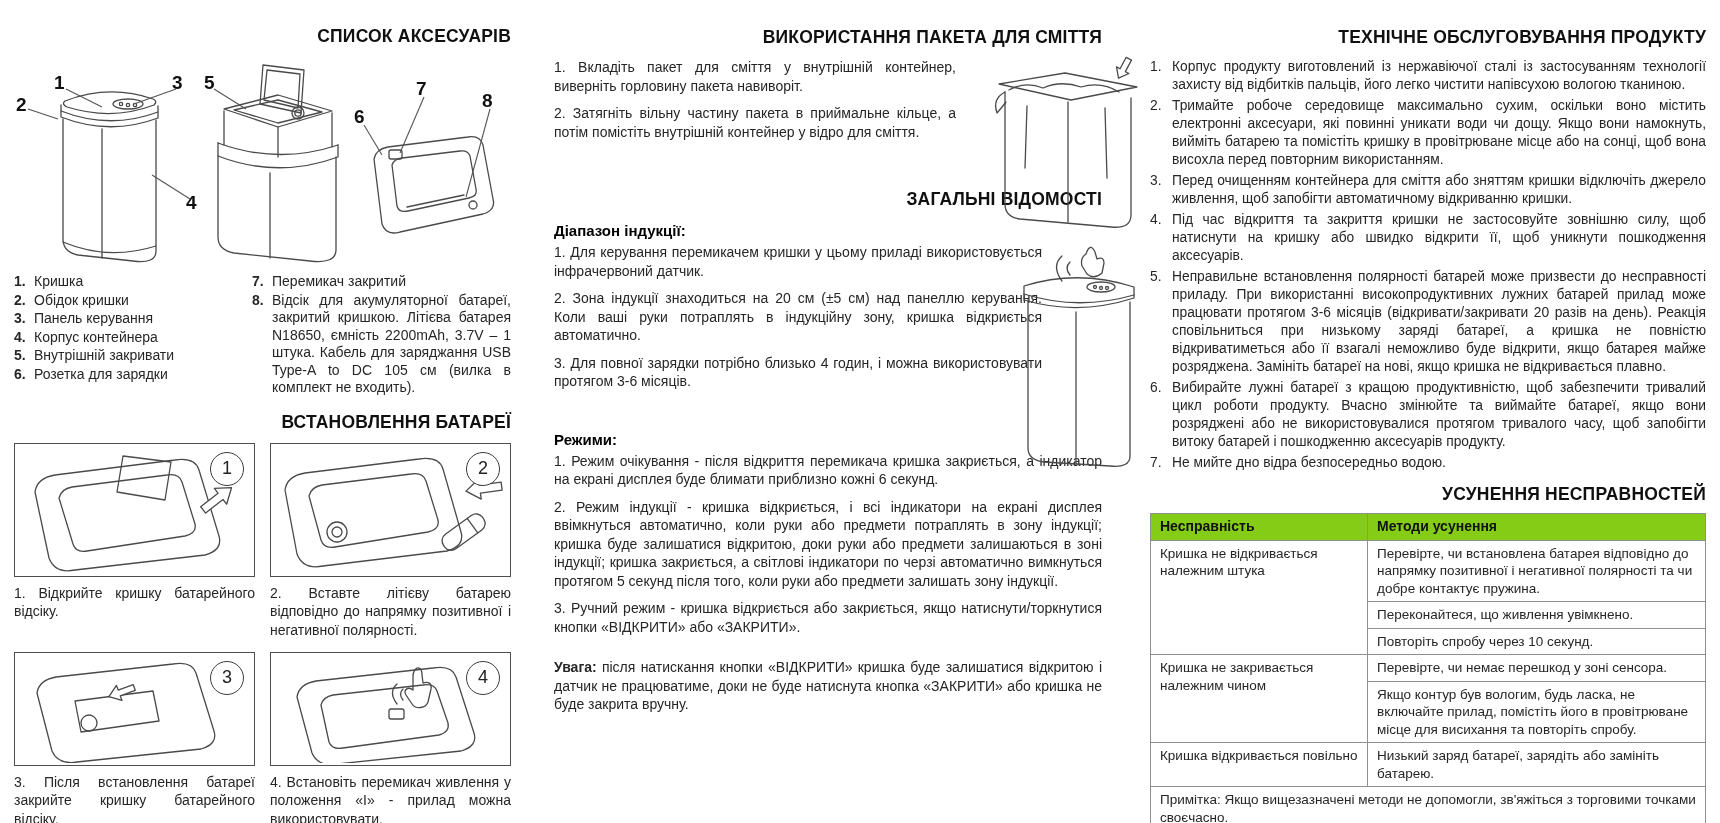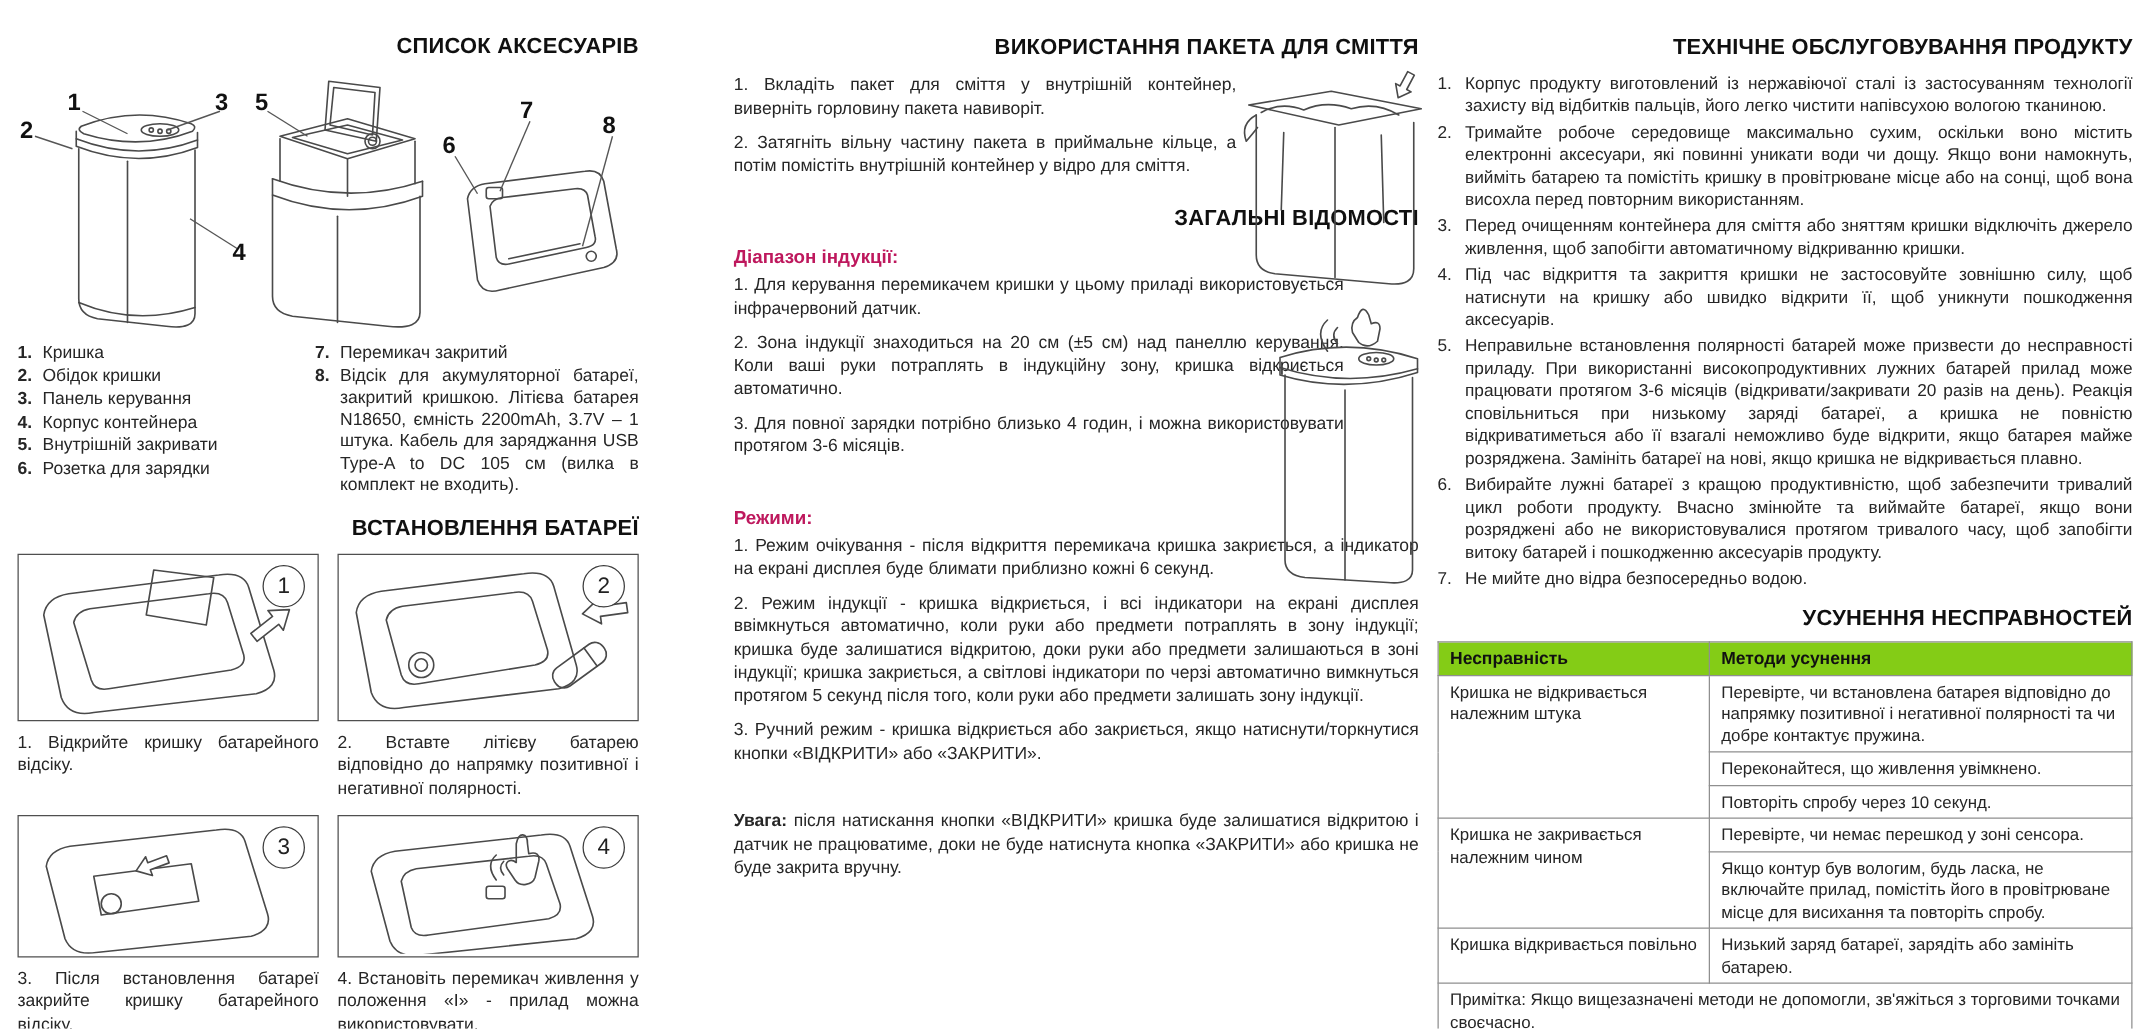--- a/index.html
+++ b/index.html
@@ -2,26 +2,26 @@
 <html><head>
 <meta charset="utf-8">
 <style>
   html,body { margin:0; padding:0; background:#ffffff; }
   .page {
     position:relative; width:1720px; height:823px; background:#ffffff;
     font-family:"Liberation Sans", sans-serif; color:#262626; overflow:hidden;
   }
   .col { position:absolute; top:0; }
   .col1 { left:14px;  width:497px; }
-  .col2 { left:587px; width:548px; padding-top:27px; }
+  .col2 { left:554px; width:548px; padding-top:27px; }
   .col3 { left:1150px; width:556px; padding-top:27px; }
   .col1 { padding-top:26px; }
 
   .sec-title { font-size:17.5px; font-weight:bold; color:#101010; letter-spacing:.2px; margin:0 0 10px 0; white-space:nowrap;text-align:right; }
-  .sub-title { font-size:15px; font-weight:bold; color:#be185d; margin:12px 0 4px 0; }
+  .sub-title { font-size:15px; font-weight:bold; color:#000000; margin:12px 0 4px 0; }
   .body-text { font-size:14px; line-height:18.5px; text-align:justify; margin:0 0 9px 0; }
   .narrow  { max-width:402px; }
   .mid     { max-width:488px; }
 
   
   .acc-diagram { position:relative; height:212px; margin-bottom:4px; }
   .acc-diagram svg.art { position:absolute; }
   .callout { position:absolute; font-weight:bold; font-size:19px; color:#111; line-height:1; }
   .leader-overlay { position:absolute; left:0; top:0; width:497px; height:212px; }
   .leader-overlay line { stroke:#555; stroke-width:1.1; }
@@ -233,32 +233,32 @@
         <div class="step-caption">4. Встановіть перемикач живлення у положення «І» - прилад можна використовувати.</div>
       </div>
     </div>
   </div>
 
   <div class="col col2">
     <div class="sec-title">ВИКОРИСТАННЯ ПАКЕТА ДЛЯ СМІТТЯ</div>
     <p class="body-text narrow">1. Вкладіть пакет для сміття у внутрішній контейнер, виверніть горловину пакета навиворіт.</p>
     <p class="body-text narrow">2. Затягніть вільну частину пакета в приймальне кільце, а потім помістіть внутрішній контейнер у відро для сміття.</p>
 
-    <div class="sec-title" style="margin-top:23px">ЗАГАЛЬНІ ВІДОМОСТІ</div>
+    <div class="sec-title" style="margin-top:48px">ЗАГАЛЬНІ ВІДОМОСТІ</div>
     <div class="sub-title">Діапазон індукції:</div>
     <p class="body-text mid">1. Для керування перемикачем кришки у цьому приладі використовується інфрачервоний датчик.</p>
     <p class="body-text mid">2. Зона індукції знаходиться на 20 см (±5 см) над панеллю керування. Коли ваші руки потраплять в індукційну зону, кришка відкриється автоматично.</p>
     <p class="body-text mid">3. Для повної зарядки потрібно близько 4 годин, і можна використовувати протягом 3-6 місяців.</p>
 
     <div class="sub-title" style="margin-top:40px">Режими:</div>
     <p class="body-text">1. Режим очікування - після відкриття перемикача кришка закриється, а індикатор на екрані дисплея буде блимати приблизно кожні 6 секунд.</p>
     <p class="body-text">2. Режим індукції - кришка відкриється, і всі індикатори на екрані дисплея ввімкнуться автоматично, коли руки або предмети потраплять в зону індукції; кришка буде залишатися відкритою, доки руки або предмети залишаються в зоні індукції; кришка закриється, а світлові індикатори по черзі автоматично вимкнуться протягом 5 секунд після того, коли руки або предмети залишать зону індукції.</p>
     <p class="body-text">3. Ручний режим - кришка відкриється або закриється, якщо натиснути/торкнутися кнопки «ВІДКРИТИ» або «ЗАКРИТИ».</p>
 
-    <p class="body-text" style="margin-top:36px"><b>Увага:</b><span> після натискання кнопки «ВІДКРИТИ» кришка буде залишатися відкритою і датчик не працюватиме, доки не буде натиснута кнопка «ЗАКРИТИ» або кришка не буде закрита вручну.</span></p>
+    <p class="body-text" style="margin-top:22px"><b>Увага:</b><span> після натискання кнопки «ВІДКРИТИ» кришка буде залишатися відкритою і датчик не працюватиме, доки не буде натиснута кнопка «ЗАКРИТИ» або кришка не буде закрита вручну.</span></p>
   </div>
 
   <svg class="art mid-art" id="bag-art" width="172" height="192" viewBox="0 0 172 192">
     <path d="M14,38 L80,27 L152,41 L86,54 Z"></path>
     <path d="M20,46 L20,158 Q20,171 35,173 L126,181 Q146,183 146,169 L146,52"></path>
     <path d="M24,44 Q40,35 58,42 Q76,34 96,41 Q116,35 134,46"></path>
     <path d="M20,46 Q7,53 12,67 Q18,60 21,56"></path>
     <path d="M42,60 L40,122"></path>
       <path d="M120,62 L122,132"></path>
     <path d="M83,56 L83,176"></path>

